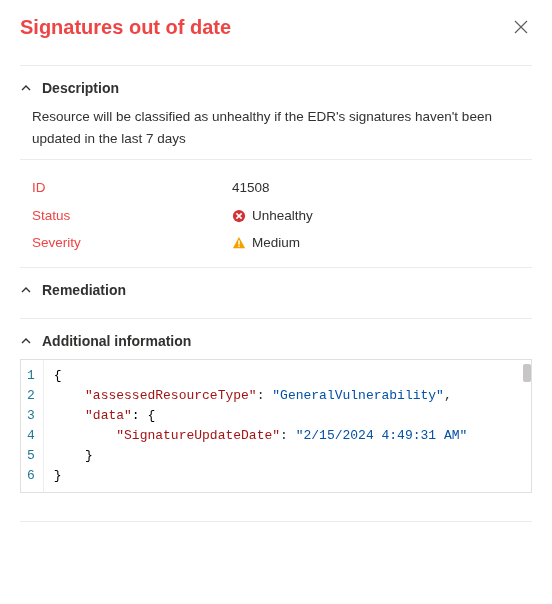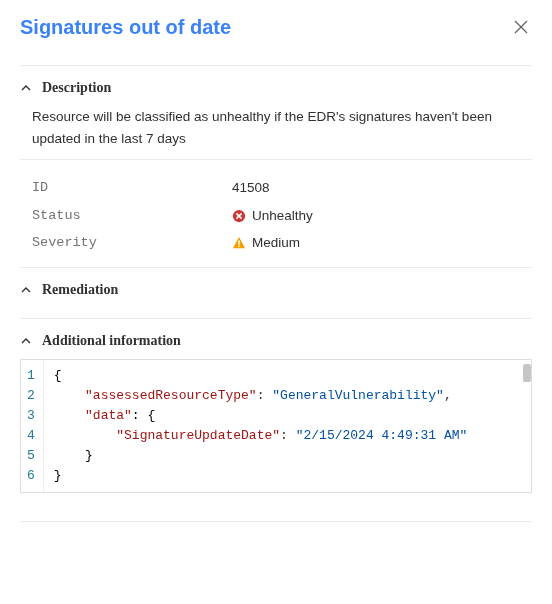--- a/index.html
+++ b/index.html
@@ -14,21 +14,21 @@
   .header {
     display: flex;
     justify-content: space-between;
     align-items: flex-start;
     padding-bottom: 24px;
     border-bottom: 1px solid #edebe9;
   }
   .title {
     font-size: 20px;
     font-weight: 600;
-    color: #3b82f6;
+    color: #ef4444;
   }
   .close {
     cursor: pointer;
     font-size: 16px;
     color: #605e5c;
     line-height: 1;
     padding: 4px;
   }
   .section {
     padding: 14px 0 10px;
@@ -46,36 +46,34 @@
   }
   .chevron {
     width: 12px;
     display: inline-flex;
     justify-content: center;
     align-items: center;
   }
   .section-title {
     font-weight: 600;
     font-size: 14px;
-    font-family: Liberation Serif, serif;
   }
   .section-body {
     padding-left: 12px;
     font-size: 13.5px;
     color: #323130;
     line-height: 1.6;
   }
   .kv-row {
     display: flex;
     padding: 3px 0;
   }
   .kv-key {
     width: 200px;
-    color: #737373;
-    font-family: Liberation Mono, monospace;
+    color: #ef4444;
   }
   .kv-val {
     display: flex;
     align-items: center;
     gap: 6px;
   }
   .icon-sm {
     width: 14px;
     height: 14px;
     display: inline-flex;

